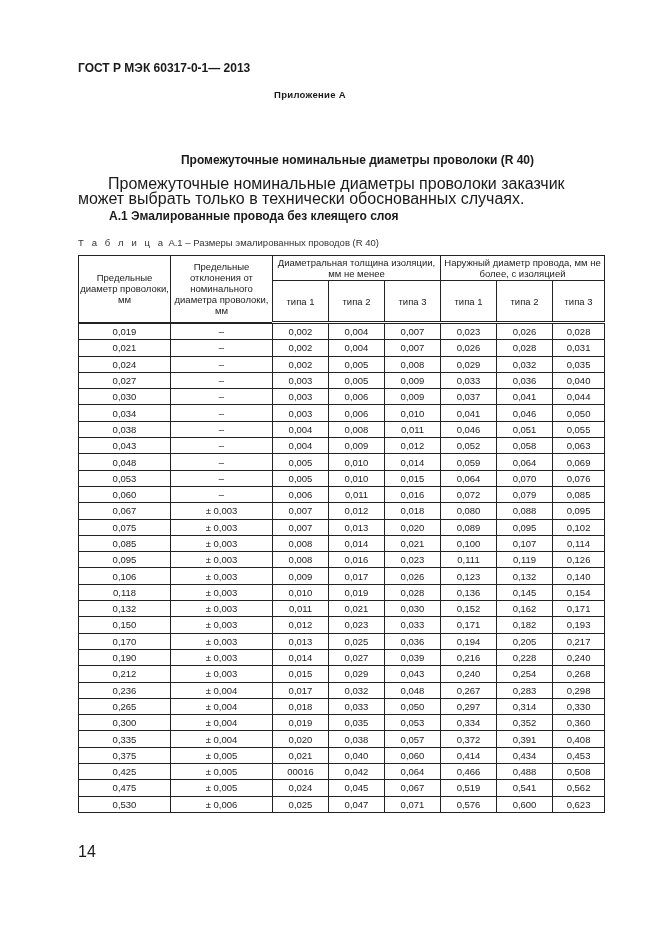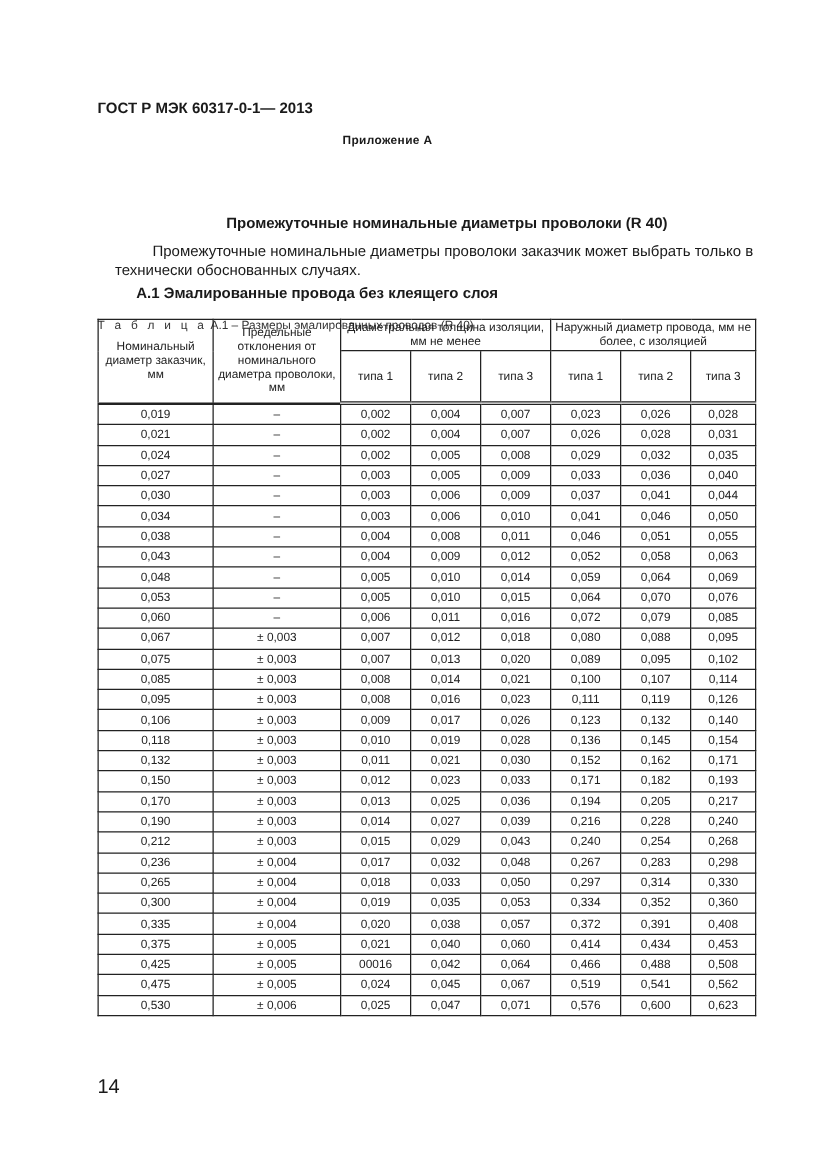--- a/index.html
+++ b/index.html
@@ -1,22 +1,22 @@
 <!DOCTYPE html>
 <html><head>
 <meta charset="utf-8">
 <style>
   html, body { margin: 0; padding: 0; background: #ffffff; }
   body { width: 661px; height: 936px; position: relative; overflow: hidden;
          font-family: "Liberation Sans", sans-serif; color: #1a1a1a; }
-  .abs { position: absolute; margin-top: 18px; }
+  .abs { position: absolute; }
   #doc-code { left: 78px; top: 61px; font-size: 12px; font-weight: bold; }
   #annex { left: 0; width: 620px; top: 89px; text-align: center; font-size: 9.5px; font-weight: bold; line-height: 11px; letter-spacing: 0.3px; }
   #section-title { left: 0; width: 661px; top: 153px; text-align: center; font-size: 12px; font-weight: bold; padding-left: 54px; box-sizing: border-box; }
-  #intro { left: 92px; width: 528px; top: 176px; font-size: 12px; line-height: 15px; }
+  #intro { left: 78px; width: 528px; top: 176px; font-size: 16px; line-height: 15px; }
   #intro .p { text-indent: 30px; }
   #subsection { left: 109px; top: 209px; font-size: 12px; font-weight: bold; }
   #table-caption { left: 78px; top: 237px; font-size: 9.5px; color: #333; }
   #table-caption .sp { letter-spacing: 2.6px; }
   table { position: absolute; left: 78px; top: 255px; width: 526px; border-collapse: collapse; font-size: 9.5px; color: #222; table-layout: fixed; }
   td, th { border: 1px solid #222; text-align: center; padding: 0; font-weight: normal; }
   th { line-height: 11px; vertical-align: middle; }
   thead tr.h1 th { height: 24px; }
   thead tr.h2 th { height: 40px; }
   thead { border-bottom: 2px double #222; }
@@ -52,21 +52,21 @@
       <col style="width:102px">
     <col style="width:56px">
       <col style="width:56px">
       <col style="width:56px">
     <col style="width:56px">
       <col style="width:56px">
       <col style="width:52px">
   </colgroup>
   <thead>
     <tr class="h1">
-      <th rowspan="2">Номинальный диаметр заказчик, мм</th>
+      <th rowspan="2">Предельные диаметр проволоки, мм</th>
       <th rowspan="2">Предельные отклонения от номинального диаметра проволоки, мм</th>
       <th colspan="3">Диаметральная толщина изоляции, мм не менее</th>
       <th colspan="3">Наружный диаметр провода, мм не более, с изоляцией</th>
     </tr>
     <tr class="h2">
       <th>типа 1</th>
       <th>типа 2</th>
       <th>типа 3</th>
       <th>типа 1</th>
       <th>типа 2</th>

